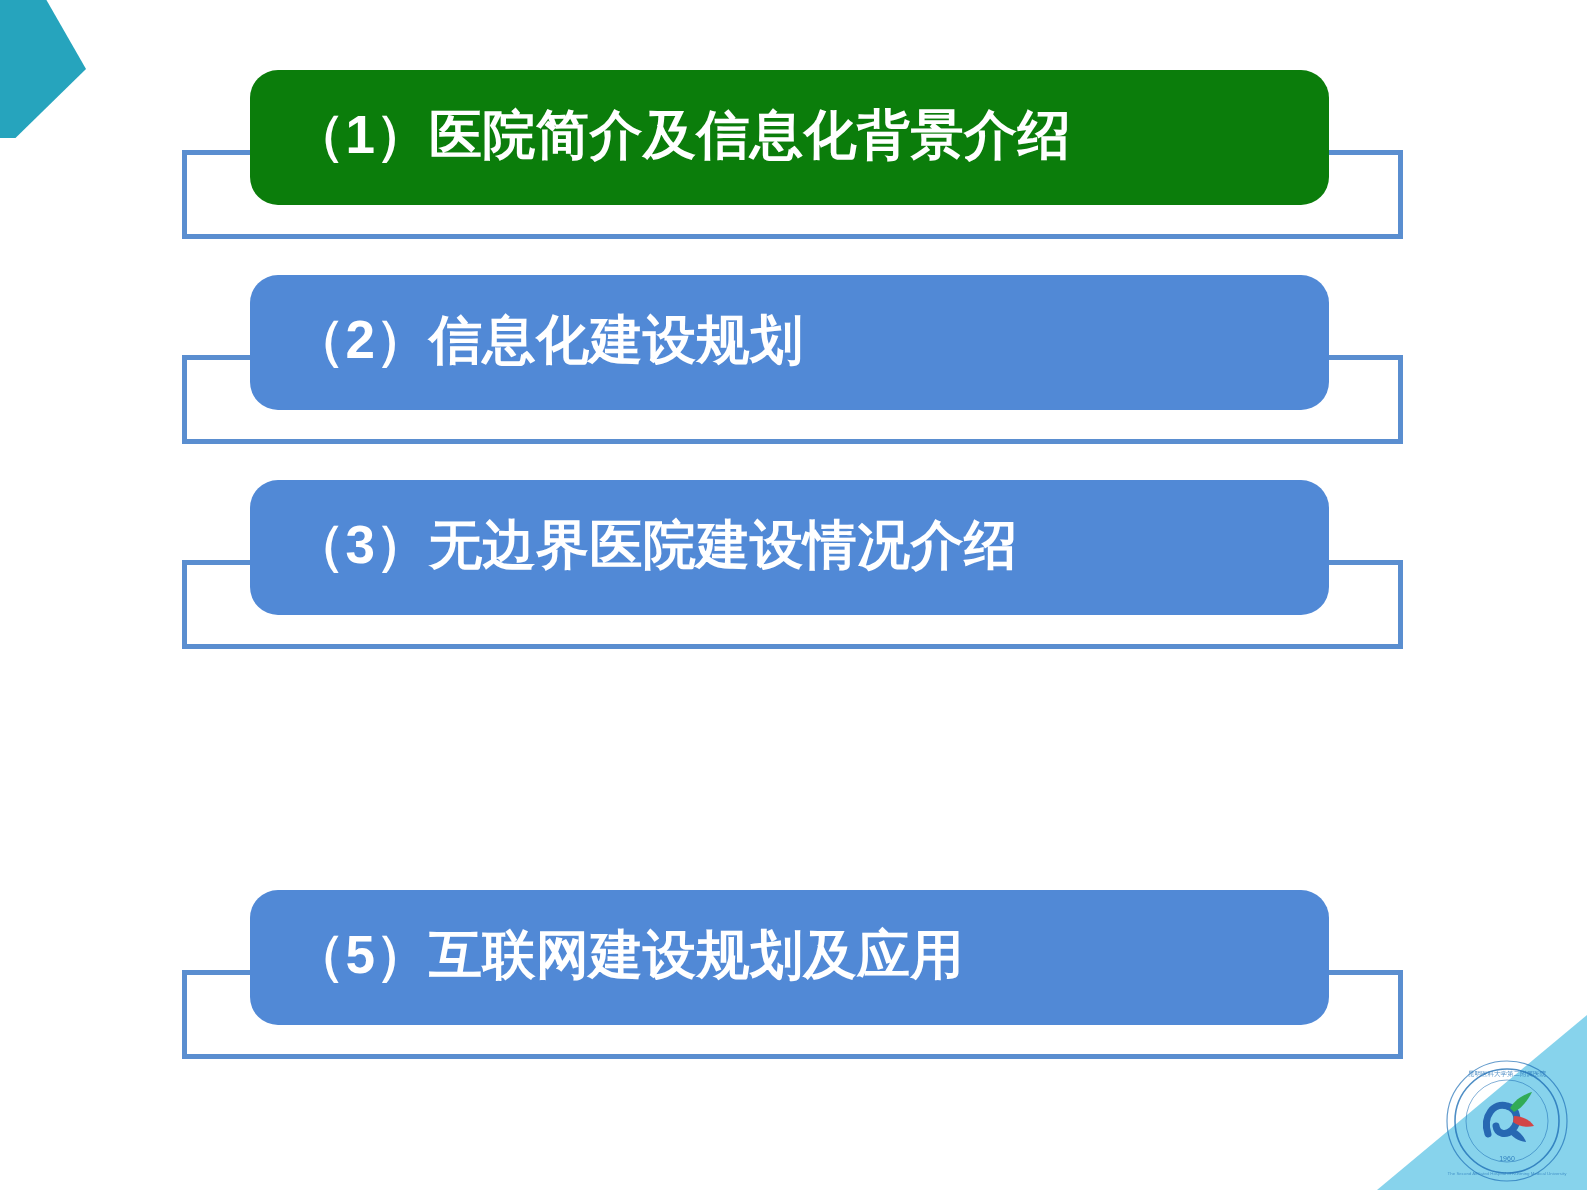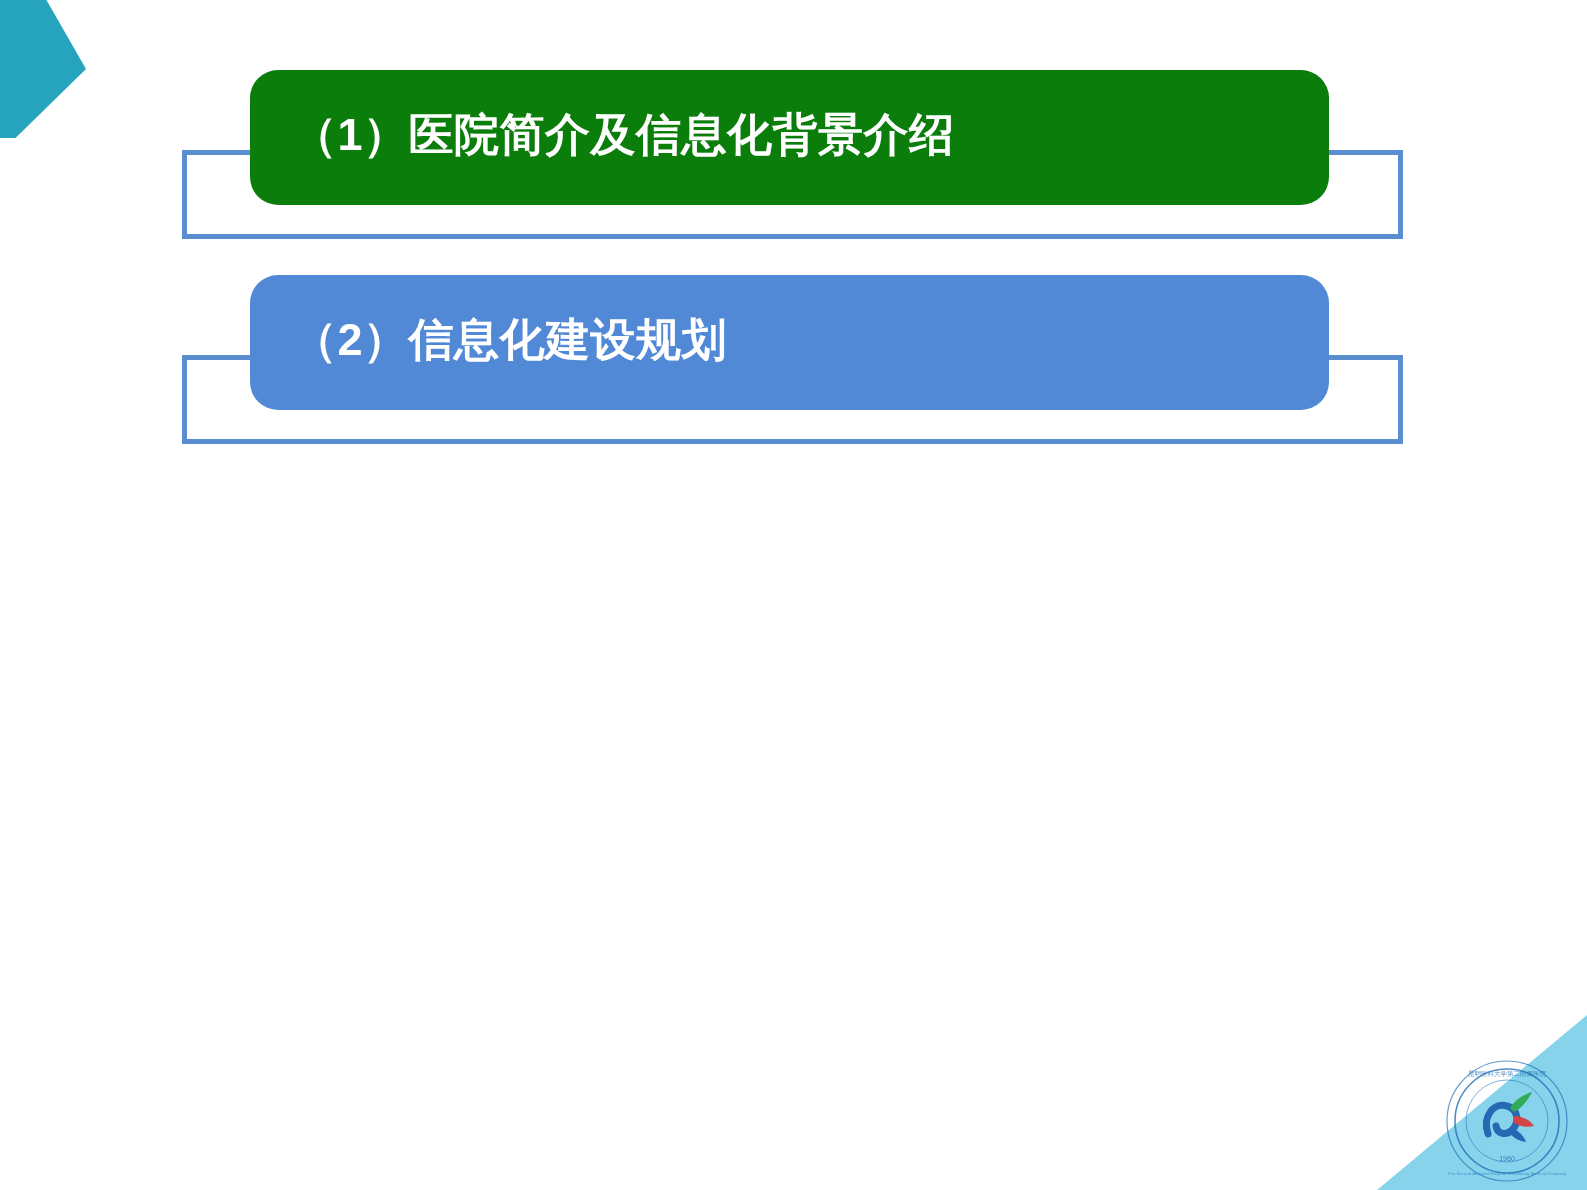--- a/index.html
+++ b/index.html
@@ -92,21 +92,21 @@
     box-sizing: border-box;
     display: flex;
     align-items: center;
   }
 
   .row-pill.accent-green { background: #0b7d0b; }
   .row-pill.accent-blue  { background: #5189d6; }
 
   .row-label {
     color: #ffffff;
-    font-size: 45px;
+    font-size: 53px;
     font-weight: bold;
     letter-spacing: 0.5px;
     padding-left: 42px;
     padding-bottom: 6px;
     white-space: nowrap;
     line-height: 1.05;
   }
 </style>
 </head>
 <body>
@@ -145,18 +145,30 @@
       </div>
     </div>
 
     <div class="row" style="top:267px;">
       <div class="row-outline"></div>
       <div class="row-pill accent-blue">
         <span class="row-label">（2）信息化建设规划</span>
       </div>
     </div>
 
+    <div class="row" style="top:472px;">
+      <div class="row-outline"></div>
+      <div class="row-pill accent-blue">
+        <span class="row-label">（3）无边界医院建设情况介绍</span>
+      </div>
+    </div>
 
 
+    <div class="row" style="top:882px;">
+      <div class="row-outline"></div>
+      <div class="row-pill accent-blue">
+        <span class="row-label">（5）互联网建设规划及应用</span>
+      </div>
+    </div>
 
   </div>
 
 </div>
 
 </body></html>

